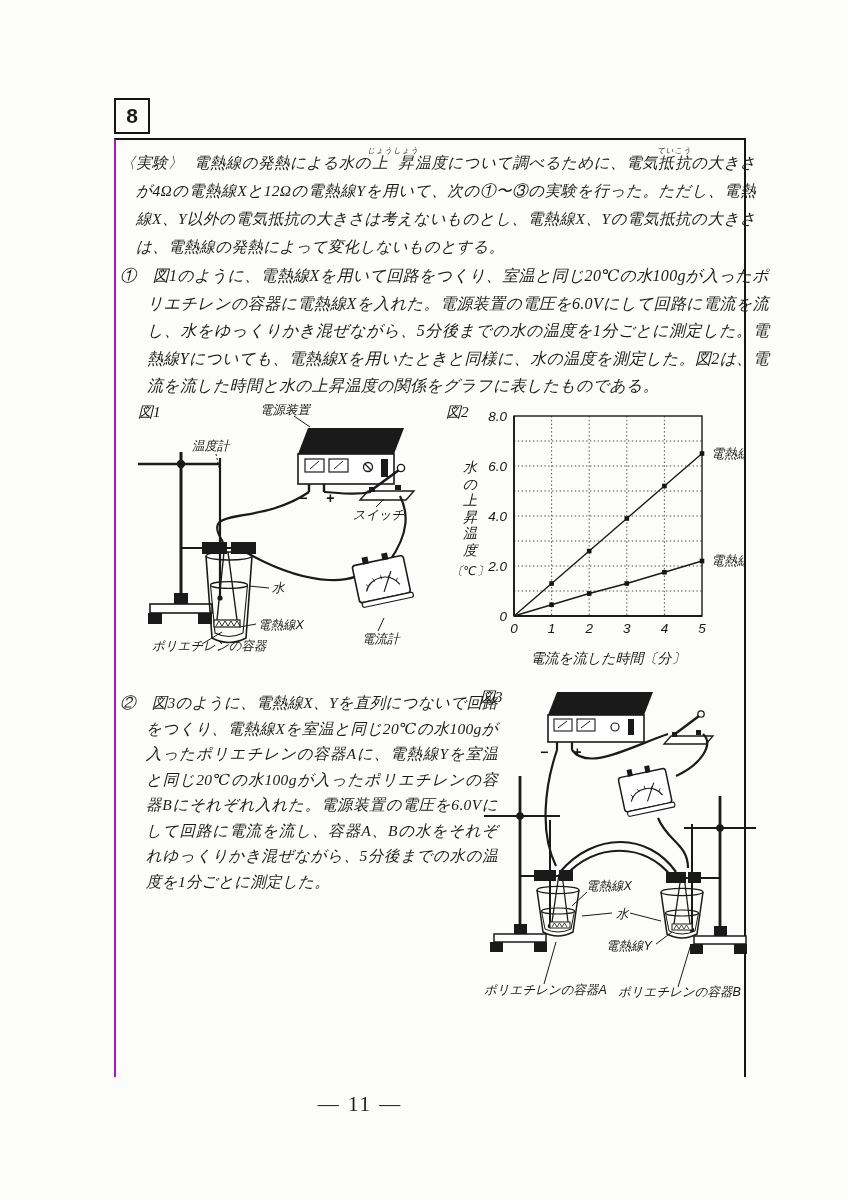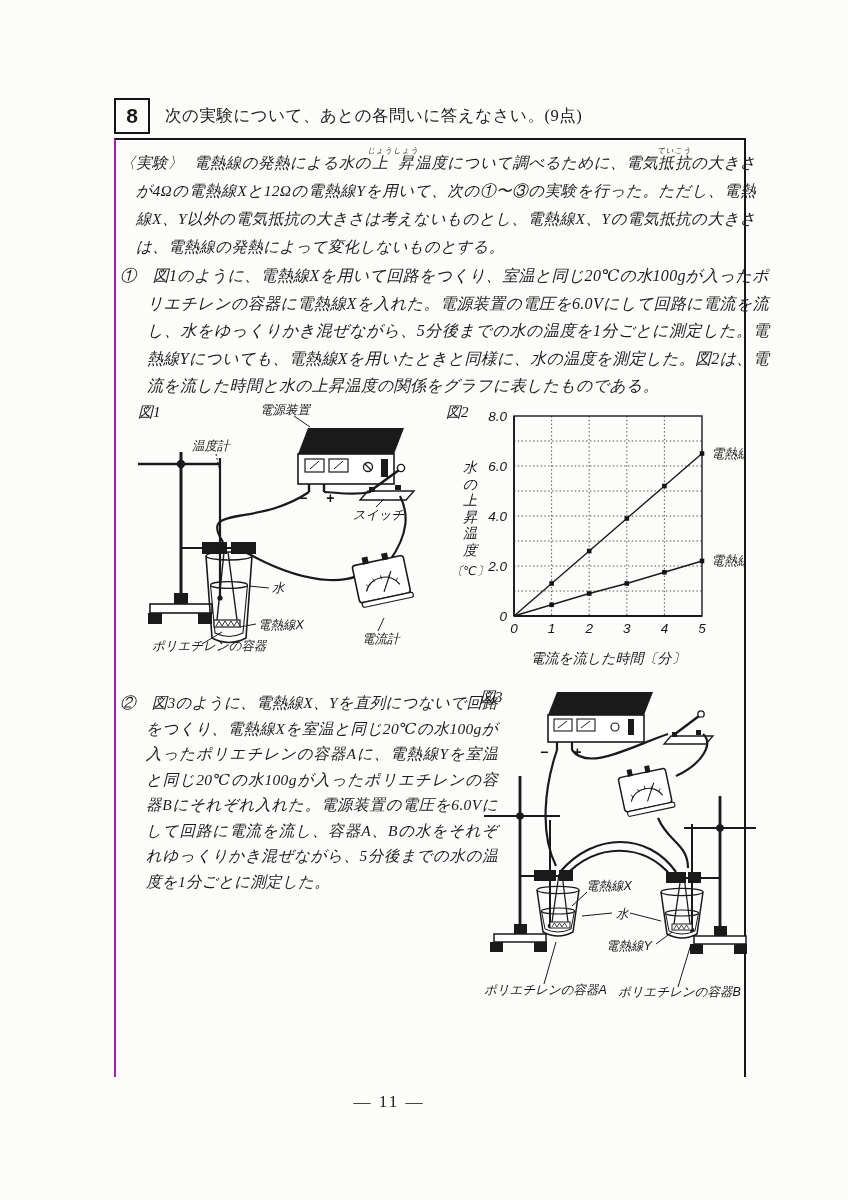--- a/index.html
+++ b/index.html
@@ -21,31 +21,30 @@
               padding-left:27px;text-indent:-27px;}
   .step2-para{position:absolute;top:550px;left:4px;width:352px;font-size:15.5px;line-height:25.5px;
               padding-left:26px;text-indent:-26px;}
   .figures-row{position:absolute;top:258px;left:0;width:628px;height:288px;text-align:center;}
   .fig1{position:absolute;left:20px;top:2px;width:308px;height:276px;}
   .fig2{position:absolute;left:328px;top:2px;width:300px;height:276px;}
   .fig3{position:absolute;left:344px;top:544px;width:300px;height:326px;}
   .figsvg text{font-family:"Liberation Sans","DejaVu Sans",sans-serif;font-size:12.5px;fill:#161616;}
   .figsvg .ft{font-size:15px;font-family:"Liberation Serif","DejaVu Serif",serif;}
   .figsvg .pm{font-size:14px;font-weight:bold;}
-  .pagenum{position:absolute;top:1092px;left:0;width:720px;text-align:center;font-size:17px;letter-spacing:2px;margin-left:29px;}
+  .pagenum{position:absolute;top:1092px;left:0;width:720px;text-align:center;font-size:21px;letter-spacing:2px;}
   .ln{stroke:#1a1a1a;fill:none;}
 </style>
 </head>
 <body>
 
 <div class="page">
 
   <div class="qheader">
     <div class="qnum-box">8</div>
-    <div class="qprompt">次の実験について、あとの各問いに答えなさい。(9点)</div>
   </div>
 
   <div class="main-box">
 
     <p class="para exp-para"><span class="exp-tag">〈実験〉</span><span>電熱線の発熱による水の<ruby>上昇<rt>じょうしょう</rt></ruby>温度について調べるために、電気<ruby>抵抗<rt>ていこう</rt></ruby>の大きさが4Ωの電熱線Xと12Ωの電熱線Yを用いて、次の①〜③の実験を行った。ただし、電熱線X、Y以外の電気抵抗の大きさは考えないものとし、電熱線X、Yの電気抵抗の大きさは、電熱線の発熱によって変化しないものとする。</span></p>
 
     <p class="para step1-para"><span>①</span>　<span>図1のように、電熱線Xを用いて回路をつくり、室温と同じ20℃の水100gが入ったポリエチレンの容器に電熱線Xを入れた。電源装置の電圧を6.0Vにして回路に電流を流し、水をゆっくりかき混ぜながら、5分後までの水の温度を1分ごとに測定した。電熱線Yについても、電熱線Xを用いたときと同様に、水の温度を測定した。図2は、電流を流した時間と水の上昇温度の関係をグラフに表したものである。</span></p>
 
     <div class="figures-row">
 

